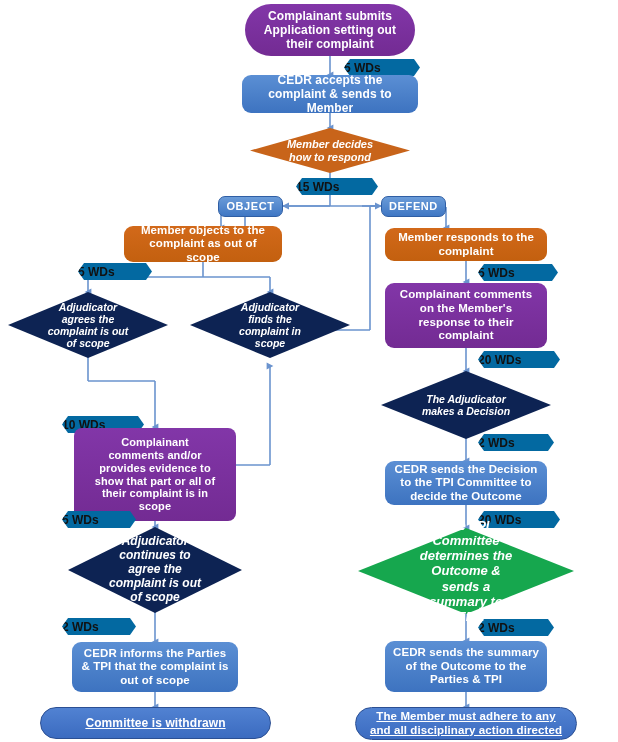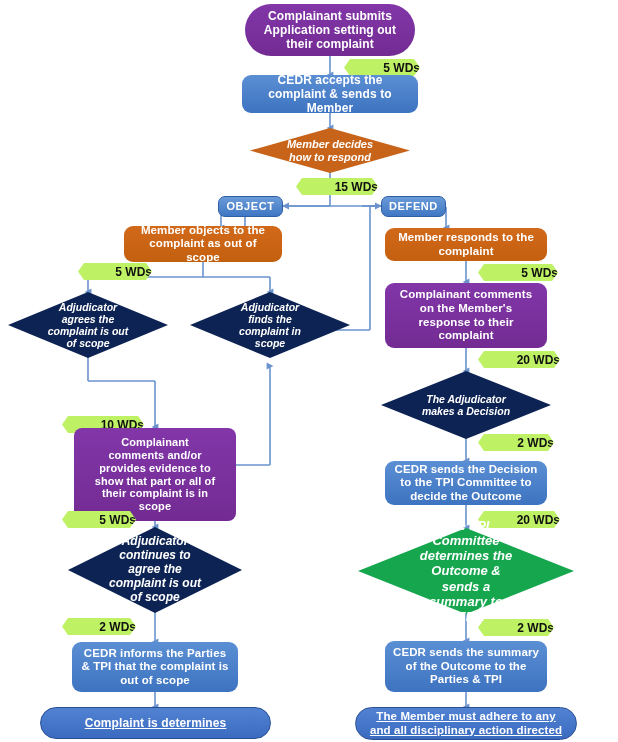--- a/index.html
+++ b/index.html
@@ -33,22 +33,22 @@
   .diamond .dtxt{position:relative;z-index:2;color:#fff;font-weight:bold;text-align:center;
                  line-height:1.16;font-style:italic;}
   .dnavy .shape{background:#0d2353;
       clip-path:polygon(50% 0,100% 50%,50% 100%,0 50%);}
   .dorange .shape{background:#c8641a;
       clip-path:polygon(50% 0,100% 50%,50% 100%,0 50%);}
   .dgreen .shape{background:#16a74e;
       clip-path:polygon(50% 0,100% 50%,50% 100%,0 50%);}
 
   
-  .wd{position:absolute;height:17px;background:#bef264;color:#111;font-size:12px;
-      font-weight:bold;display:flex;align-items:center;justify-content:flex-end;
+  .wd{position:absolute;height:17px;background:#0369a1;color:#111;font-size:12px;
+      font-weight:bold;display:flex;align-items:center;justify-content:flex-start;
       clip-path:polygon(6px 0,calc(100% - 6px) 0,100% 50%,calc(100% - 6px) 100%,6px 100%,0 50%);}
 </style>
 </head>
 <body>
 
 <div id="canvas">
 
   <svg id="wires" viewBox="0 0 618 742" xmlns="http://www.w3.org/2000/svg">
     <defs>
       <marker id="arw" markerWidth="9" markerHeight="9" refX="4.2" refY="4.2" orient="auto" markerUnits="userSpaceOnUse">
@@ -181,21 +181,21 @@
 
   <div class="wd" style="left:62px;top:618px;width:74px;">
     <span>2 WDs</span>
   </div>
 
   <div class="node rrect blue" style="left:72px;top:642px;width:166px;height:50px;font-size:11.5px;padding:2px 7px;">
     <span>CEDR informs the Parties &amp; TPI that the complaint is out of scope</span>
   </div>
 
   <div class="node pill" style="left:40px;top:707px;width:231px;height:32px;font-size:12px;">
-    <span>Complaint is determines</span>
+    <span>Committee is withdrawn</span>
   </div>
 
   <div class="node rrect orange" style="left:385px;top:228px;width:162px;height:33px;font-size:11.5px;padding:0 7px;">
     <span>Member responds to the complaint</span>
   </div>
 
   <div class="wd" style="left:478px;top:264px;width:80px;">
     <span>5 WDs</span>
   </div>
 

